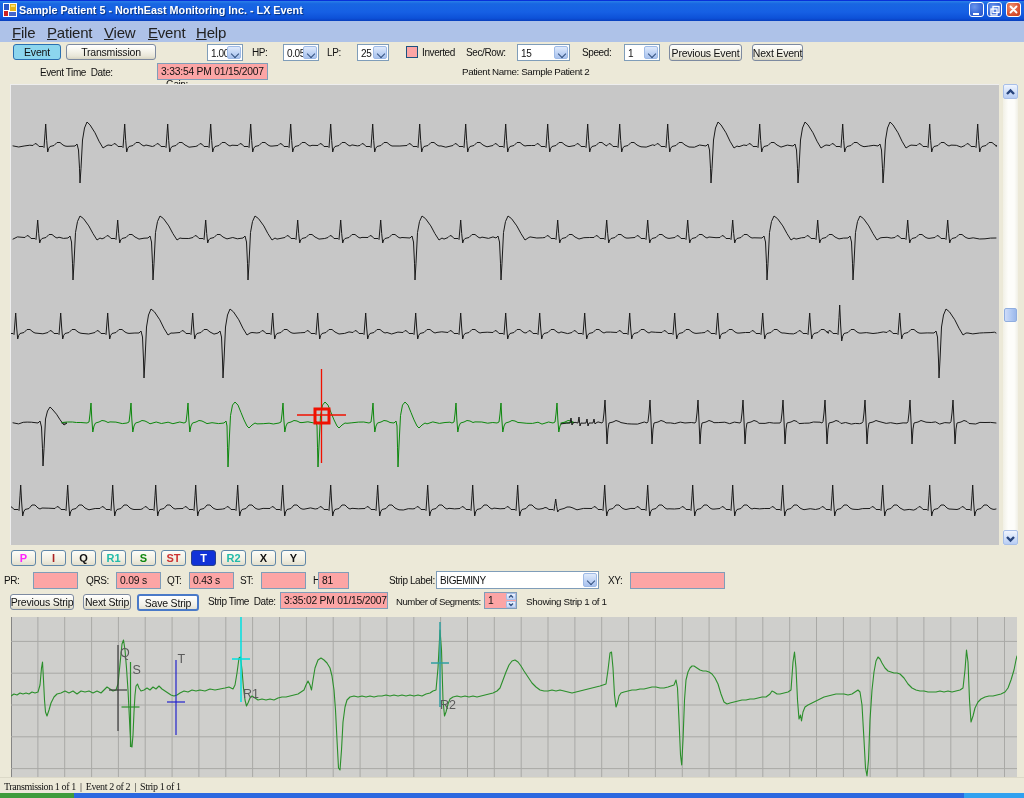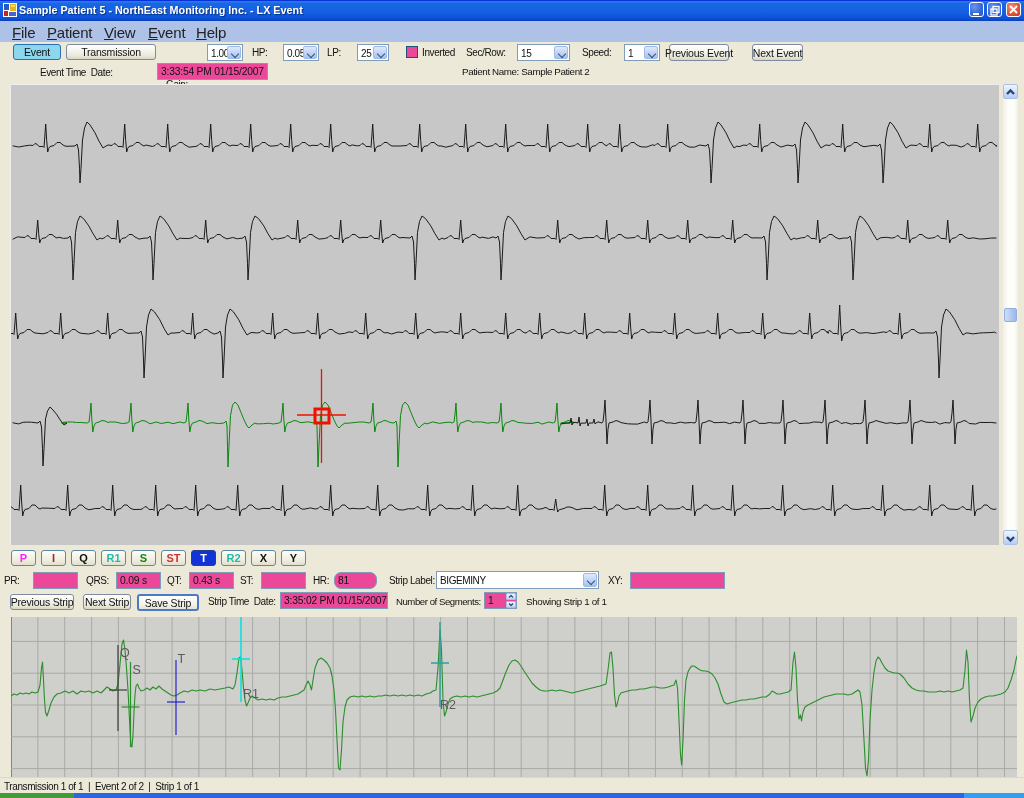--- a/index.html
+++ b/index.html
@@ -23,21 +23,21 @@
 
 #menubar { left:0; top:21px; width:1024px; height:21px; background:#aec2e8;
   font-size:15px; letter-spacing:-0.2px; color:#222; }
 .mi { position:absolute; top:3px; }
 .mi u { text-decoration:underline; }
 
 
 .btn { position:absolute; background:linear-gradient(180deg,#ffffff 0%,#f4f3ea 45%,#e8e6d8 80%,#d8d5c2 100%);
   border:1px solid #7d8aa0; border-radius:3px; font-size:10.5px; letter-spacing:-0.2px; color:#111;
   display:flex; align-items:center; justify-content:center; white-space:nowrap; }
-.tbox { position:absolute; background:#ec4899; border:1px solid #7f9db9; font-size:10.3px; letter-spacing:-0.2px;
+.tbox { position:absolute; background:#fca5a5; border:1px solid #7f9db9; font-size:10.3px; letter-spacing:-0.2px;
   color:#111; display:flex; align-items:center; padding-left:3px; white-space:nowrap; overflow:hidden; }
 .lbl { position:absolute; font-size:10px; letter-spacing:-0.4px; color:#111; white-space:nowrap; }
 .combo { position:absolute; background:#fff; border:1px solid #7f9db9; font-size:10.3px; letter-spacing:-0.2px; color:#111; }
 .combo .val { position:absolute; left:3px; top:2.5px; font-size:10px; letter-spacing:-0.4px; }
 .carrow { position:absolute; right:1px; top:1px; bottom:1px; width:14px; border-radius:2px;
   background:linear-gradient(180deg,#dfeafb 0%,#c2d5f5 50%,#a9c2ee 100%); border:1px solid #9ebae6; }
 .carrow:after { content:""; position:absolute; left:3.5px; top:3.5px; width:5px; height:5px;
   border-right:1.8px solid #33517e; border-bottom:1.8px solid #33517e; transform:rotate(45deg); }
 
 
@@ -126,21 +126,21 @@
 <div class="lbl" style="left:466px;top:47px;">Sec/Row:</div>
 <div class="combo" style="left:517px;top:44px;width:53px;height:17px;">
     <span class="val">15</span>
     <span class="carrow"></span>
   </div>
 <div class="lbl" style="left:582px;top:47px;">Speed:</div>
 <div class="combo" style="left:624px;top:44px;width:36px;height:17px;">
     <span class="val">1</span>
     <span class="carrow"></span>
   </div>
-<div class="btn" style="left:669px;top:44px;width:60px;height:17px;">Previous Event</div>
+<div class="btn" style="left:669px;top:44px;width:73px;height:17px;">Previous Event</div>
 <div class="btn" style="left:752px;top:44px;width:51px;height:17px;">Next Event</div>
 
 <div class="lbl" style="left:40px;top:67px;">Event Time&nbsp; Date:</div>
 <div class="tbox" style="left:157px;top:63px;width:111px;height:17px;">3:33:54 PM 01/15/2007</div>
 <div class="lbl" style="left:462px;top:66px;font-size:9.8px;letter-spacing:-0.4px;">Patient Name: Sample Patient 2</div>
 
 <div class="abs" id="mainchart"><svg width="989" height="461" viewBox="0 0 989 461">
       <polyline points="2.0,60.9 7.7,62.0 13.1,61.0 18.8,60.2 22.0,60.5 24.0,58.5 26.0,59.2 28.0,61.5 32.0,61.5 33.0,62.5 34.0,48.9 34.7,39.0 35.7,55.5 36.7,67.0 37.7,63.4 39.0,61.5 43.0,60.5 46.0,57.5 49.0,57.5 52.0,60.0 54.0,61.0 56.0,61.3 64.0,61.0 66.0,59.0 67.5,65.0 68.5,83.2 69.0,98.0 70.0,83.2 71.5,55.0 73.5,43.0 76.0,37.0 79.0,39.9 84.0,47.8 88.0,56.2 92.0,63.0 95.0,61.0 97.0,60.0 101.0,60.5 103.0,58.5 105.0,59.2 107.0,61.5 111.0,61.5 112.0,62.5 113.0,48.9 113.7,39.0 114.7,55.5 115.7,67.0 116.7,63.4 118.0,61.5 122.0,60.5 125.0,57.5 128.0,57.5 131.0,60.0 133.0,61.0 135.0,60.0 141.4,61.5 144.0,60.5 146.0,58.5 148.0,59.2 150.0,61.5 154.0,61.5 155.0,62.5 156.0,48.9 156.7,39.0 157.7,55.5 158.7,67.0 159.7,63.4 161.0,61.5 165.0,60.5 168.0,57.5 171.0,57.5 174.0,60.0 176.0,61.0 178.0,62.2 184.9,61.4 187.0,60.5 189.0,58.5 191.0,59.2 193.0,61.5 197.0,61.5 198.0,62.5 199.0,48.9 199.7,39.0 200.7,55.5 201.7,67.0 202.7,63.4 204.0,61.5 208.0,60.5 211.0,57.5 214.0,57.5 217.0,60.0 219.0,61.0 221.0,60.2 227.0,60.5 229.0,58.5 231.0,59.2 233.0,61.5 237.0,61.5 238.0,62.5 239.0,48.9 239.7,39.0 240.7,55.5 241.7,67.0 242.7,63.4 244.0,61.5 248.0,60.5 251.0,57.5 254.0,57.5 257.0,60.0 259.0,61.0 261.0,61.1 267.0,60.5 269.0,58.5 271.0,59.2 273.0,61.5 277.0,61.5 278.0,62.5 279.0,48.9 279.7,39.0 280.7,55.5 281.7,67.0 282.7,63.4 284.0,61.5 288.0,60.5 291.0,57.5 294.0,57.5 297.0,60.0 299.0,61.0 301.0,60.3 307.0,60.5 309.0,58.5 311.0,59.2 313.0,61.5 317.0,61.5 318.0,62.5 319.0,48.9 319.7,39.0 320.7,55.5 321.7,67.0 322.7,63.4 324.0,61.5 328.0,60.5 331.0,57.5 334.0,57.5 337.0,60.0 339.0,61.0 341.0,59.9 346.4,60.9 349.0,60.5 351.0,58.5 353.0,59.2 355.0,61.5 359.0,61.5 360.0,62.5 361.0,48.9 361.7,39.0 362.7,55.5 363.7,67.0 364.7,63.4 366.0,61.5 370.0,60.5 373.0,57.5 376.0,57.5 379.0,60.0 381.0,61.0 383.0,61.0 388.9,61.0 396.0,60.5 398.0,58.5 400.0,59.2 402.0,61.5 406.0,61.5 407.0,62.5 408.0,48.9 408.7,39.0 409.7,55.5 410.7,67.0 411.7,63.4 413.0,61.5 417.0,60.5 420.0,57.5 423.0,57.5 426.0,60.0 428.0,61.0 430.0,60.9 434.8,62.2 442.0,60.5 444.0,58.5 446.0,59.2 448.0,61.5 452.0,61.5 453.0,62.5 454.0,48.9 454.7,39.0 455.7,55.5 456.7,67.0 457.7,63.4 459.0,61.5 463.0,60.5 466.0,57.5 469.0,57.5 472.0,60.0 474.0,61.0 476.0,61.8 482.0,60.5 484.0,58.5 486.0,59.2 488.0,61.5 492.0,61.5 493.0,62.5 494.0,48.9 494.7,39.0 495.7,55.5 496.7,67.0 497.7,63.4 499.0,61.5 503.0,60.5 506.0,57.5 509.0,57.5 512.0,60.0 514.0,61.0 516.0,60.6 520.7,60.5 524.0,60.5 526.0,58.5 528.0,59.2 530.0,61.5 534.0,61.5 535.0,62.5 536.0,48.9 536.7,39.0 537.7,55.5 538.7,67.0 539.7,63.4 541.0,61.5 545.0,60.5 548.0,57.5 551.0,57.5 554.0,60.0 556.0,61.0 558.0,61.6 564.0,60.5 566.0,58.5 568.0,59.2 570.0,61.5 574.0,61.5 575.0,62.5 576.0,48.9 576.7,39.0 577.7,55.5 578.7,67.0 579.7,63.4 581.0,61.5 585.0,60.5 588.0,57.5 591.0,57.5 594.0,60.0 596.0,61.0 596.0,60.5 598.0,58.5 600.0,59.2 602.0,61.5 606.0,61.5 607.0,62.5 608.0,48.9 608.7,39.0 609.7,55.5 610.7,67.0 611.7,63.4 613.0,61.5 617.0,60.5 620.0,57.5 623.0,57.5 626.0,60.0 628.0,61.0 630.0,61.8 635.2,62.1 641.7,59.8 644.0,60.5 646.0,58.5 648.0,59.2 650.0,61.5 654.0,61.5 655.0,62.5 656.0,48.9 656.7,39.0 657.7,55.5 658.7,67.0 659.7,63.4 661.0,61.5 665.0,60.5 668.0,57.5 671.0,57.5 674.0,60.0 676.0,61.0 678.0,62.0 683.4,62.2 688.6,60.0 695.0,61.0 697.0,59.0 698.5,65.0 699.5,83.2 700.0,98.0 701.0,83.2 702.5,55.0 704.5,43.0 707.0,37.0 710.0,39.9 715.0,47.8 719.0,56.2 723.0,63.0 726.0,61.0 728.0,61.7 732.8,60.0 736.0,60.5 738.0,58.5 740.0,59.2 742.0,61.5 746.0,61.5 747.0,62.5 748.0,48.9 748.7,39.0 749.7,55.5 750.7,67.0 751.7,63.4 753.0,61.5 757.0,60.5 760.0,57.5 763.0,57.5 766.0,60.0 768.0,61.0 770.0,62.1 776.3,60.1 782.0,61.0 784.0,59.0 785.5,65.0 786.5,83.2 787.0,98.0 788.0,83.2 789.5,55.0 791.5,43.0 794.0,37.0 797.0,39.9 802.0,47.8 806.0,56.2 810.0,63.0 813.0,61.0 815.0,60.0 819.0,60.5 821.0,58.5 823.0,59.2 825.0,61.5 829.0,61.5 830.0,62.5 831.0,48.9 831.7,39.0 832.7,55.5 833.7,67.0 834.7,63.4 836.0,61.5 840.0,60.5 843.0,57.5 846.0,57.5 849.0,60.0 851.0,61.0 853.0,61.7 857.5,61.1 862.9,60.3 867.0,61.0 869.0,59.0 870.5,65.0 871.5,83.2 872.0,98.0 873.0,83.2 874.5,55.0 876.5,43.0 879.0,37.0 882.0,39.9 887.0,47.8 891.0,56.2 895.0,63.0 898.0,61.0 900.0,60.1 906.0,60.5 908.0,58.5 910.0,59.2 912.0,61.5 916.0,61.5 917.0,62.5 918.0,48.9 918.7,39.0 919.7,55.5 920.7,67.0 921.7,63.4 923.0,61.5 927.0,60.5 930.0,57.5 933.0,57.5 936.0,60.0 938.0,61.0 940.0,60.1 945.3,60.3 950.1,62.1 954.0,60.5 956.0,58.5 958.0,59.2 960.0,61.5 964.0,61.5 965.0,62.5 966.0,48.9 966.7,39.0 967.7,55.5 968.7,67.0 969.7,63.4 971.0,61.5 975.0,60.5 978.0,57.5 981.0,57.5 984.0,60.0 986.0,61.0 985.0,61.0" fill="none" stroke="#1a1a1a" stroke-width="1.0" stroke-linejoin="round" stroke-linecap="round"></polyline>
       <polyline points="2.0,154.1 6.4,151.9 14.0,152.5 16.0,150.5 18.0,151.2 20.0,153.5 24.0,153.5 25.0,154.5 26.0,143.1 26.7,135.0 27.7,148.5 28.7,158.0 29.7,155.0 31.0,153.5 35.0,152.5 38.0,149.5 41.0,149.5 44.0,152.0 46.0,153.0 48.0,152.2 52.4,153.4 57.0,153.0 59.0,151.0 60.5,157.0 61.5,178.2 62.0,195.0 63.0,178.2 64.5,147.5 66.5,136.5 69.0,131.0 72.5,133.6 77.8,140.9 82.0,148.6 86.0,155.0 89.0,153.0 91.0,153.9 94.0,152.5 96.0,150.5 98.0,151.2 100.0,153.5 104.0,153.5 105.0,154.5 106.0,143.1 106.7,135.0 107.7,148.5 108.7,158.0 109.7,155.0 111.0,153.5 115.0,152.5 118.0,149.5 121.0,149.5 124.0,152.0 126.0,153.0 128.0,154.1 133.0,153.2 137.0,153.0 139.0,151.0 140.5,157.0 141.5,178.2 142.0,195.0 143.0,178.2 144.5,147.5 146.5,136.5 149.0,131.0 152.5,133.6 157.8,140.9 161.9,148.6 166.0,155.0 169.0,153.0 171.0,153.4 177.8,153.5 182.0,152.5 184.0,150.5 186.0,151.2 188.0,153.5 192.0,153.5 193.0,154.5 194.0,143.1 194.7,135.0 195.7,148.5 196.7,158.0 197.7,155.0 199.0,153.5 203.0,152.5 206.0,149.5 209.0,149.5 212.0,152.0 214.0,153.0 216.0,153.9 221.8,152.5 226.3,153.8 232.0,153.0 234.0,151.0 235.5,157.0 236.5,178.2 237.0,195.0 238.0,178.2 239.5,147.5 241.5,136.5 244.0,131.0 247.5,133.6 252.8,140.9 256.9,148.6 261.0,155.0 264.0,153.0 266.0,154.1 274.0,152.5 276.0,150.5 278.0,151.2 280.0,153.5 284.0,153.5 285.0,154.5 286.0,143.1 286.7,135.0 287.7,148.5 288.7,158.0 289.7,155.0 291.0,153.5 295.0,152.5 298.0,149.5 301.0,149.5 304.0,152.0 306.0,153.0 308.0,154.1 313.7,153.5 317.0,152.5 319.0,150.5 321.0,151.2 323.0,153.5 327.0,153.5 328.0,154.5 329.0,143.1 329.7,135.0 330.7,148.5 331.7,158.0 332.7,155.0 334.0,153.5 338.0,152.5 341.0,149.5 344.0,149.5 347.0,152.0 349.0,153.0 351.0,152.4 357.0,152.5 359.0,150.5 361.0,151.2 363.0,153.5 367.0,153.5 368.0,154.5 369.0,143.1 369.7,135.0 370.7,148.5 371.7,158.0 372.7,155.0 374.0,153.5 378.0,152.5 381.0,149.5 384.0,149.5 387.0,152.0 389.0,153.0 391.0,152.5 399.0,153.0 401.0,151.0 402.5,157.0 403.5,178.2 404.0,195.0 405.0,178.2 406.5,147.5 408.5,136.5 411.0,131.0 414.5,133.6 419.8,140.9 423.9,148.6 428.0,155.0 431.0,153.0 433.0,154.1 437.0,152.5 439.0,150.5 441.0,151.2 443.0,153.5 447.0,153.5 448.0,154.5 449.0,143.1 449.7,135.0 450.7,148.5 451.7,158.0 452.7,155.0 454.0,153.5 458.0,152.5 461.0,149.5 464.0,149.5 467.0,152.0 469.0,153.0 471.0,152.1 477.5,153.4 482.0,151.9 485.0,153.0 487.0,151.0 488.5,157.0 489.5,178.2 490.0,195.0 491.0,178.2 492.5,147.5 494.5,136.5 497.0,131.0 500.5,133.6 505.8,140.9 510.0,148.6 514.0,155.0 517.0,153.0 519.0,151.9 525.8,153.0 531.3,152.8 534.0,152.5 536.0,150.5 538.0,151.2 540.0,153.5 544.0,153.5 545.0,154.5 546.0,143.1 546.7,135.0 547.7,148.5 548.7,158.0 549.7,155.0 551.0,153.5 555.0,152.5 558.0,149.5 561.0,149.5 564.0,152.0 566.0,153.0 568.0,154.0 572.9,152.7 578.7,152.5 583.0,152.5 585.0,150.5 587.0,151.2 589.0,153.5 593.0,153.5 594.0,154.5 595.0,143.1 595.7,135.0 596.7,148.5 597.7,158.0 598.7,155.0 600.0,153.5 604.0,152.5 607.0,149.5 610.0,149.5 613.0,152.0 615.0,153.0 617.0,153.1 624.0,152.5 626.0,150.5 628.0,151.2 630.0,153.5 634.0,153.5 635.0,154.5 636.0,143.1 636.7,135.0 637.7,148.5 638.7,158.0 639.7,155.0 641.0,153.5 645.0,152.5 648.0,149.5 651.0,149.5 654.0,152.0 656.0,153.0 658.0,153.4 664.0,152.5 666.0,150.5 668.0,151.2 670.0,153.5 674.0,153.5 675.0,154.5 676.0,143.1 676.7,135.0 677.7,148.5 678.7,158.0 679.7,155.0 681.0,153.5 685.0,152.5 688.0,149.5 691.0,149.5 694.0,152.0 696.0,153.0 698.0,152.0 705.0,152.7 709.0,152.5 711.0,150.5 713.0,151.2 715.0,153.5 719.0,153.5 720.0,154.5 721.0,143.1 721.7,135.0 722.7,148.5 723.7,158.0 724.7,155.0 726.0,153.5 730.0,152.5 733.0,149.5 736.0,149.5 739.0,152.0 741.0,153.0 743.0,152.8 751.0,153.0 753.0,151.0 754.5,157.0 755.5,178.2 756.0,195.0 757.0,178.2 758.5,147.5 760.5,136.5 763.0,131.0 766.5,133.6 771.8,140.9 776.0,148.6 780.0,155.0 783.0,153.0 785.0,154.1 790.5,152.8 794.0,152.5 796.0,150.5 798.0,151.2 800.0,153.5 804.0,153.5 805.0,154.5 806.0,143.1 806.7,135.0 807.7,148.5 808.7,158.0 809.7,155.0 811.0,153.5 815.0,152.5 818.0,149.5 821.0,149.5 824.0,152.0 826.0,153.0 828.0,153.9 832.5,153.1 837.0,153.0 839.0,151.0 840.5,157.0 841.5,178.2 842.0,195.0 843.0,178.2 844.5,147.5 846.5,136.5 849.0,131.0 852.5,133.6 857.8,140.9 862.0,148.6 866.0,155.0 869.0,153.0 871.0,152.6 876.1,152.3 880.2,153.1 884.0,152.5 886.0,150.5 888.0,151.2 890.0,153.5 894.0,153.5 895.0,154.5 896.0,143.1 896.7,135.0 897.7,148.5 898.7,158.0 899.7,155.0 901.0,153.5 905.0,152.5 908.0,149.5 911.0,149.5 914.0,152.0 916.0,153.0 918.0,153.4 924.0,152.5 926.0,150.5 928.0,151.2 930.0,153.5 934.0,153.5 935.0,154.5 936.0,143.1 936.7,135.0 937.7,148.5 938.7,158.0 939.7,155.0 941.0,153.5 945.0,152.5 948.0,149.5 951.0,149.5 954.0,152.0 956.0,153.0 958.0,153.5 962.2,152.8 968.6,154.0 974.0,153.8 979.5,153.1 985.0,153.0" fill="none" stroke="#1a1a1a" stroke-width="1.0" stroke-linejoin="round" stroke-linecap="round"></polyline>
       <polyline points="-8.0,247.5 -6.0,245.5 -4.0,246.2 -2.0,248.5 2.0,248.5 3.0,249.5 4.0,237.0 4.7,228.0 5.7,243.0 6.7,254.0 7.7,250.4 9.0,248.5 13.0,247.5 16.0,244.5 19.0,244.5 22.0,247.0 24.0,248.0 26.0,248.2 31.9,248.8 37.0,247.5 39.0,245.5 41.0,246.2 43.0,248.5 47.0,248.5 48.0,249.5 49.0,237.0 49.7,228.0 50.7,243.0 51.7,254.0 52.7,250.4 54.0,248.5 58.0,247.5 61.0,244.5 64.0,244.5 67.0,247.0 69.0,248.0 71.0,248.4 77.7,249.0 84.0,247.5 86.0,245.5 88.0,246.2 90.0,248.5 94.0,248.5 95.0,249.5 96.0,237.0 96.7,228.0 97.7,243.0 98.7,254.0 99.7,250.4 101.0,248.5 105.0,247.5 108.0,244.5 111.0,244.5 114.0,247.0 116.0,248.0 118.0,248.4 123.9,248.0 128.0,248.0 130.0,246.0 131.5,252.0 132.5,275.0 133.0,293.0 134.0,275.0 135.5,242.0 137.5,230.0 140.0,224.0 143.5,226.9 148.8,234.8 152.9,243.2 157.0,250.0 160.0,248.0 162.0,248.1 169.0,247.5 171.0,245.5 173.0,246.2 175.0,248.5 179.0,248.5 180.0,249.5 181.0,237.0 181.7,228.0 182.7,243.0 183.7,254.0 184.7,250.4 186.0,248.5 190.0,247.5 193.0,244.5 196.0,244.5 199.0,247.0 201.0,248.0 203.0,249.1 207.0,248.0 209.0,246.0 210.5,252.0 211.5,275.0 212.0,293.0 213.0,275.0 214.5,242.0 216.5,230.0 219.0,224.0 222.5,226.9 227.8,234.8 231.9,243.2 236.0,250.0 239.0,248.0 241.0,247.5 245.9,248.0 249.0,247.5 251.0,245.5 253.0,246.2 255.0,248.5 259.0,248.5 260.0,249.5 261.0,237.0 261.7,228.0 262.7,243.0 263.7,254.0 264.7,250.4 266.0,248.5 270.0,247.5 273.0,244.5 276.0,244.5 279.0,247.0 281.0,248.0 283.0,248.3 289.2,247.8 294.0,247.5 296.0,245.5 298.0,246.2 300.0,248.5 304.0,248.5 305.0,249.5 306.0,237.0 306.7,228.0 307.7,243.0 308.7,254.0 309.7,250.4 311.0,248.5 315.0,247.5 318.0,244.5 321.0,244.5 324.0,247.0 326.0,248.0 328.0,249.0 333.7,248.4 338.0,246.9 342.0,247.5 344.0,245.5 346.0,246.2 348.0,248.5 352.0,248.5 353.0,249.5 354.0,237.0 354.7,228.0 355.7,243.0 356.7,254.0 357.7,250.4 359.0,248.5 363.0,247.5 366.0,244.5 369.0,244.5 372.0,247.0 374.0,248.0 376.0,247.5 380.6,249.0 386.9,247.1 392.0,247.5 394.0,245.5 396.0,246.2 398.0,248.5 402.0,248.5 403.0,249.5 404.0,237.0 404.7,228.0 405.7,243.0 406.7,254.0 407.7,250.4 409.0,248.5 413.0,247.5 416.0,244.5 419.0,244.5 422.0,247.0 424.0,248.0 426.0,247.4 430.8,246.8 437.0,247.5 439.0,245.5 441.0,246.2 443.0,248.5 447.0,248.5 448.0,249.5 449.0,237.0 449.7,228.0 450.7,243.0 451.7,254.0 452.7,250.4 454.0,248.5 458.0,247.5 461.0,244.5 464.0,244.5 467.0,247.0 469.0,248.0 471.0,247.5 476.2,247.2 482.0,247.5 484.0,245.5 486.0,246.2 488.0,248.5 492.0,248.5 493.0,249.5 494.0,237.0 494.7,228.0 495.7,243.0 496.7,254.0 497.7,250.4 499.0,248.5 503.0,247.5 506.0,244.5 509.0,244.5 512.0,247.0 514.0,248.0 516.0,247.5 518.0,245.5 520.0,246.2 522.0,248.5 526.0,248.5 527.0,249.5 528.0,237.0 528.7,228.0 529.7,243.0 530.7,254.0 531.7,250.4 533.0,248.5 537.0,247.5 540.0,244.5 543.0,244.5 546.0,247.0 548.0,248.0 550.0,246.9 556.6,248.6 561.0,247.5 563.0,245.5 565.0,246.2 567.0,248.5 571.0,248.5 572.0,249.5 573.0,237.0 573.7,228.0 574.7,243.0 575.7,254.0 576.7,250.4 578.0,248.5 582.0,247.5 585.0,244.5 588.0,244.5 591.0,247.0 593.0,248.0 595.0,247.1 599.4,247.1 606.0,247.5 608.0,245.5 610.0,246.2 612.0,248.5 616.0,248.5 617.0,249.5 618.0,237.0 618.7,228.0 619.7,243.0 620.7,254.0 621.7,250.4 623.0,248.5 627.0,247.5 630.0,244.5 633.0,244.5 636.0,247.0 638.0,248.0 640.0,246.9 644.8,247.3 651.0,247.5 653.0,245.5 655.0,246.2 657.0,248.5 661.0,248.5 662.0,249.5 663.0,237.0 663.7,228.0 664.7,243.0 665.7,254.0 666.7,250.4 668.0,248.5 672.0,247.5 675.0,244.5 678.0,244.5 681.0,247.0 683.0,248.0 685.0,248.4 690.4,247.9 694.0,247.5 696.0,245.5 698.0,246.2 700.0,248.5 704.0,248.5 705.0,249.5 706.0,237.0 706.7,228.0 707.7,243.0 708.7,254.0 709.7,250.4 711.0,248.5 715.0,247.5 718.0,244.5 721.0,244.5 724.0,247.0 726.0,248.0 728.0,248.1 734.4,247.5 739.0,247.5 741.0,245.5 743.0,246.2 745.0,248.5 749.0,248.5 750.0,249.5 751.0,237.0 751.7,228.0 752.7,243.0 753.7,254.0 754.7,250.4 756.0,248.5 760.0,247.5 763.0,244.5 766.0,244.5 769.0,247.0 771.0,248.0 773.0,248.0 778.1,248.7 782.5,248.9 786.0,247.5 788.0,245.5 790.0,246.2 792.0,248.5 796.0,248.5 797.0,249.5 798.0,237.0 798.7,228.0 799.7,243.0 800.7,254.0 801.7,250.4 803.0,248.5 807.0,247.5 810.0,244.5 813.0,244.5 816.0,247.0 818.0,248.0 816.0,247.5 818.0,245.5 820.0,246.2 822.0,248.5 826.0,248.5 827.0,249.5 828.0,232.6 828.7,220.0 829.7,241.0 830.7,256.0 831.7,251.2 833.0,248.5 837.0,247.5 840.0,244.5 843.0,244.5 846.0,247.0 848.0,248.0 850.0,248.1 855.3,247.6 862.0,248.5 866.5,248.0 872.3,246.9 876.0,247.5 878.0,245.5 880.0,246.2 882.0,248.5 886.0,248.5 887.0,249.5 888.0,237.0 888.7,228.0 889.7,243.0 890.7,254.0 891.7,250.4 893.0,248.5 897.0,247.5 900.0,244.5 903.0,244.5 906.0,247.0 908.0,248.0 910.0,248.2 916.2,247.9 923.0,248.0 925.0,246.0 926.5,252.0 927.5,275.0 928.0,293.0 929.0,275.0 930.5,242.0 932.5,230.0 935.0,224.0 938.5,226.9 943.8,234.8 948.0,243.2 952.0,250.0 955.0,248.0 957.0,248.0 961.8,248.9 968.7,248.0 972.7,247.8 979.1,247.6 983.5,247.2 985.0,248.0" fill="none" stroke="#1a1a1a" stroke-width="1.0" stroke-linejoin="round" stroke-linecap="round"></polyline>
@@ -175,21 +175,21 @@
 
 <div class="lbl" style="left:4px;top:575px;">PR:</div>
 <div class="tbox" style="left:33px;top:572px;width:45px;height:17px;"></div>
 <div class="lbl" style="left:86px;top:575px;">QRS:</div>
 <div class="tbox" style="left:116px;top:572px;width:45px;height:17px;">0.09 s</div>
 <div class="lbl" style="left:167px;top:575px;">QT:</div>
 <div class="tbox" style="left:189px;top:572px;width:45px;height:17px;">0.43 s</div>
 <div class="lbl" style="left:240px;top:575px;">ST:</div>
 <div class="tbox" style="left:261px;top:572px;width:45px;height:17px;"></div>
 <div class="lbl" style="left:313px;top:575px;">HR:</div>
-<div class="tbox" style="left:334px;top:572px;width:43px;height:17px;border-radius:7px;">81</div>
+<div class="tbox" style="left:318px;top:572px;width:31px;height:17px;">81</div>
 <div class="lbl" style="left:389px;top:575px;">Strip Label:</div>
 <div class="combo" style="left:436px;top:571px;width:163px;height:18px;">
     <span class="val">BIGEMINY</span>
     <span class="carrow"></span>
   </div>
 <div class="lbl" style="left:608px;top:575px;text-align:center;">XY:</div>
 <div class="tbox" style="left:630px;top:572px;width:95px;height:17px;"></div>
 
 <div class="btn" style="left:10px;top:594px;width:64px;height:16px;">Previous Strip</div>
 <div class="btn" style="left:83px;top:594px;width:48px;height:16px;">Next Strip</div>
@@ -264,17 +264,17 @@
       <line x1="429" y1="5" x2="429" y2="90" stroke="#2f9fa0" stroke-width="1.5"></line>
       <line x1="420" y1="46" x2="438" y2="46" stroke="#2f9fa0" stroke-width="1.5"></line>
       <text x="109" y="40" font-family="Liberation Sans, sans-serif" font-size="12.5" fill="#5a5a5a">Q</text>
       <text x="121.5" y="57" font-family="Liberation Sans, sans-serif" font-size="12.5" fill="#5a5a5a">S</text>
       <text x="166.5" y="46" font-family="Liberation Sans, sans-serif" font-size="12.5" fill="#5a5a5a">T</text>
       <text x="232" y="81" font-family="Liberation Sans, sans-serif" font-size="12.5" fill="#5a5a5a">R1</text>
       <text x="429" y="92" font-family="Liberation Sans, sans-serif" font-size="12.5" fill="#5a5a5a">R2</text>
     </svg></div>
 
 <div class="abs" id="statusbar">
-  <span style="position:absolute;left:4px;top:3px;">Transmission 1 of 1&nbsp;&nbsp;|&nbsp;&nbsp;Event 2 of 2&nbsp;&nbsp;|&nbsp;&nbsp;Strip 1 of 1</span>
+  <span style="position:absolute;left:4px;top:3px;font-family:Liberation Serif, serif;">Transmission 1 of 1&nbsp;&nbsp;|&nbsp;&nbsp;Event 2 of 2&nbsp;&nbsp;|&nbsp;&nbsp;Strip 1 of 1</span>
 </div>
 <div class="abs" id="taskbar"></div>
 <div class="abs" id="taskgreen"></div>
 <div class="abs" id="tasktray"></div>
 
 </body></html>

